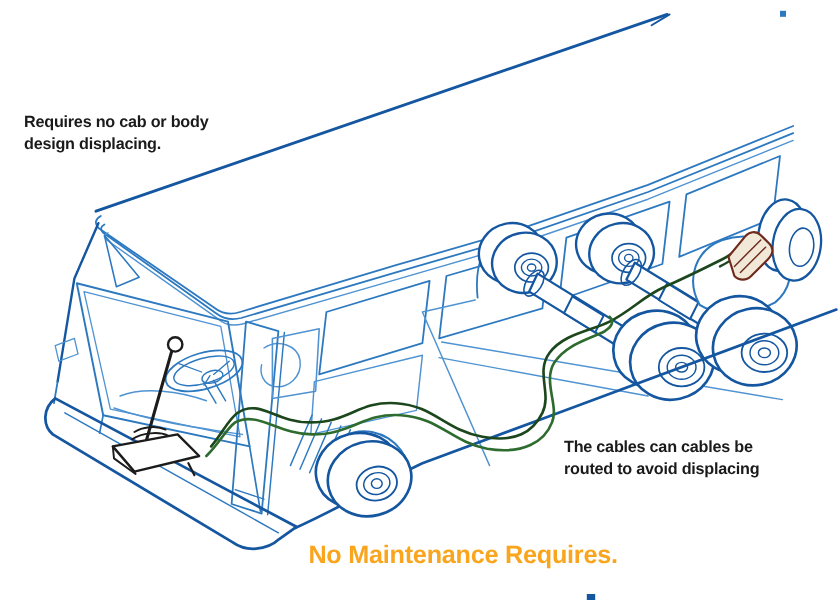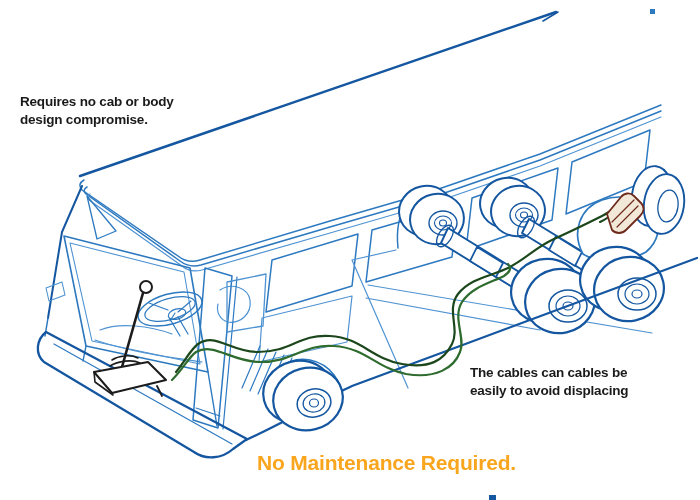--- a/index.html
+++ b/index.html
@@ -197,26 +197,26 @@
       <path d="M94,372 L148,362 L166,380 L112,393 Z" fill="#ffffff" stroke-width="2"></path>
       <path d="M94,372 L95,382 L113,395 L112,393" stroke-width="1.6"></path>
       <path d="M157,386 L162,396" stroke-width="1.8"></path>
     </g>
 
   </g>
 </svg>
 
   <div class="caption caption-cab">
     <div>Requires no cab or body</div>
-    <div>design compromise.</div>
+    <div>design displacing.</div>
   </div>
 
   <div class="caption caption-cables">
     <div>The cables can cables be</div>
-    <div>easily to avoid displacing</div>
+    <div>routed to avoid displacing</div>
   </div>
 
-  <div class="caption-footer">No Maintenance Required.</div>
+  <div class="caption-footer">No Maintenance Requires.</div>
 
   <div class="stray-top"></div>
   <div class="stray-bottom"></div>
 
 </div>
 
 </body></html>

